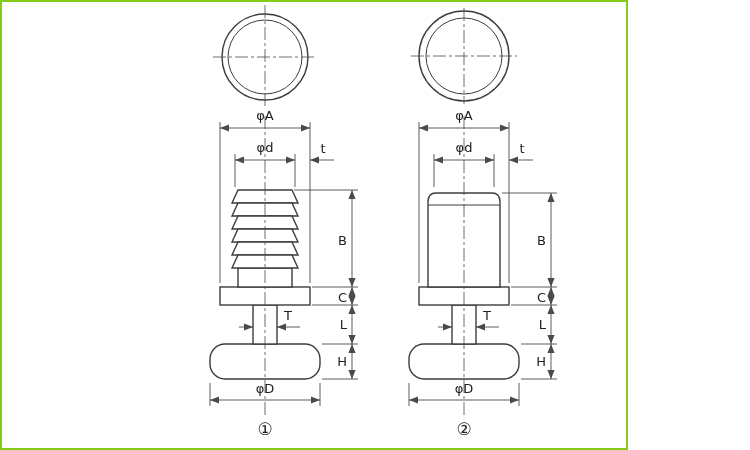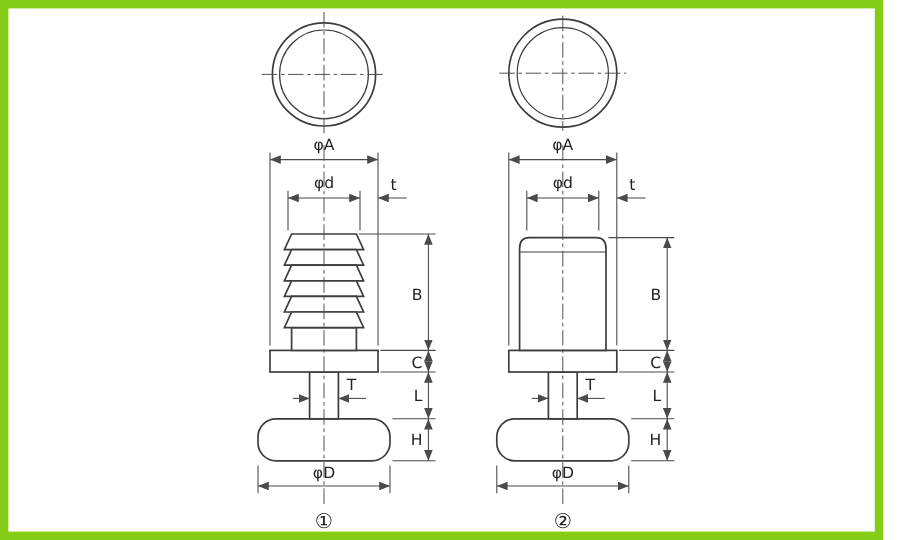--- a/index.html
+++ b/index.html
@@ -1,16 +1,16 @@
 <!DOCTYPE html>
 <html><head>
 <meta charset="utf-8">
 <style>
   html,body{margin:0;padding:0;background:#ffffff;}
-  .canvas{width:736px;height:450px;background:#ffffff;border:7px solid #84cc16;box-sizing:border-box;}
+  .canvas{width:628px;height:450px;background:#ffffff;border:2px solid #84cc16;box-sizing:border-box;}
   svg{display:block;}
   .outline{stroke:#3c3c3c;stroke-width:1.4;fill:#ffffff;stroke-linejoin:miter;}
   .edge{stroke:#3c3c3c;stroke-width:1;fill:none;}
   .dim{stroke:#4a4a4a;stroke-width:0.9;fill:none;}
   .ext{stroke:#4a4a4a;stroke-width:0.9;fill:none;}
   .center{stroke:#4a4a4a;stroke-width:0.8;fill:none;stroke-dasharray:13 3 3 3;}
   text{font-family:"DejaVu Sans","Liberation Sans",sans-serif;font-size:13px;fill:#222222;}
   .caption{font-size:17px;}
 </style>
 </head>

